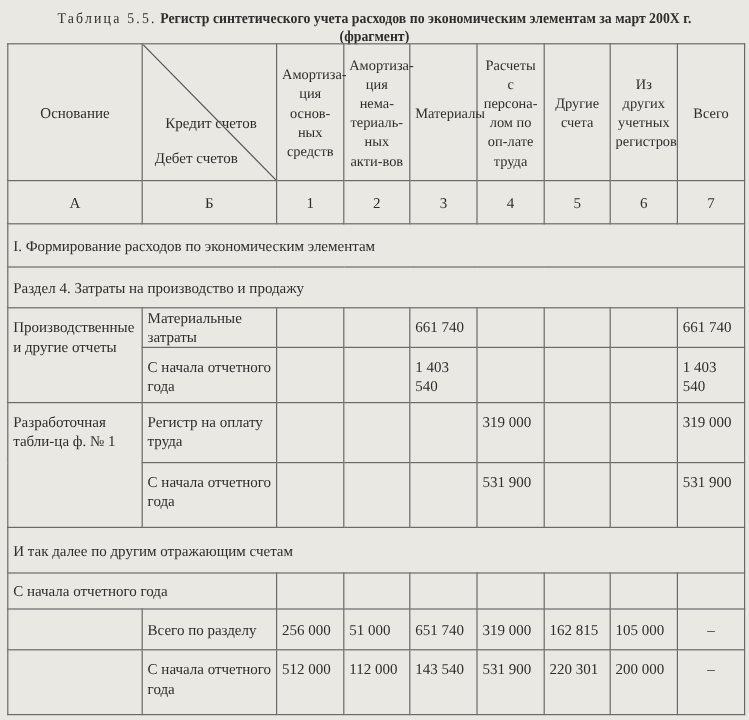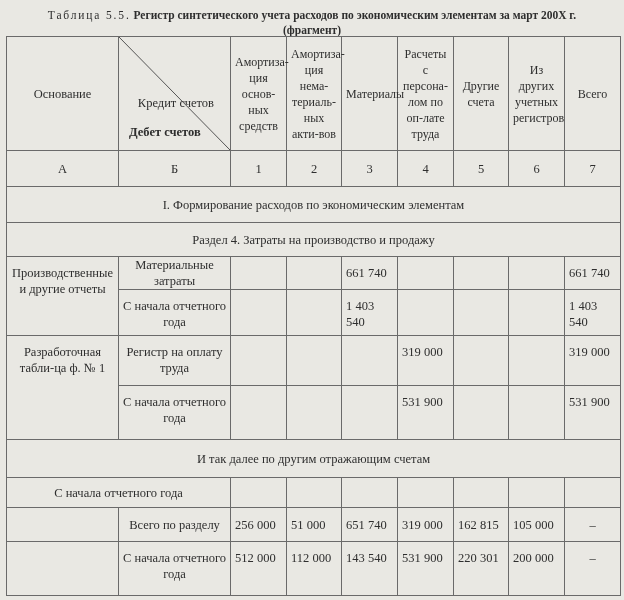--- a/index.html
+++ b/index.html
@@ -25,27 +25,27 @@
   }
   table.reg td {
     border:1px solid #6a6a6a;
     padding:0 4px;
     vertical-align:middle;
     line-height:16px;
     background:transparent;
   }
   .c { text-align:center; }
   .r { }
-  .l { text-align:center; }
+  .l { text-align:left; }
   .top { vertical-align:top !important; padding-top:8px !important; }
   .hdr { font-size:12px; line-height:15px; }
   .diag { position:relative; padding:0 !important; }
   .diag svg { position:absolute; left:0; top:0; width:100%; height:100%; }
   .diag .kr { position:absolute; right:16px; top:14px;margin-top:44px; }
-  .diag .db { position:absolute; left:10px; bottom:10px;font-weight:bold; }
+  .diag .db { position:absolute; left:10px; bottom:10px; }
   .num { padding-right:6px !important; }
 </style>
 </head>
 <body>
 
 <div class="caption">
   <span class="lbl">Таблица 5.5.</span>
   <span class="bold">Регистр синтетического учета расходов по экономическим элементам за март 200X г. (фрагмент)</span>
 </div>
 

